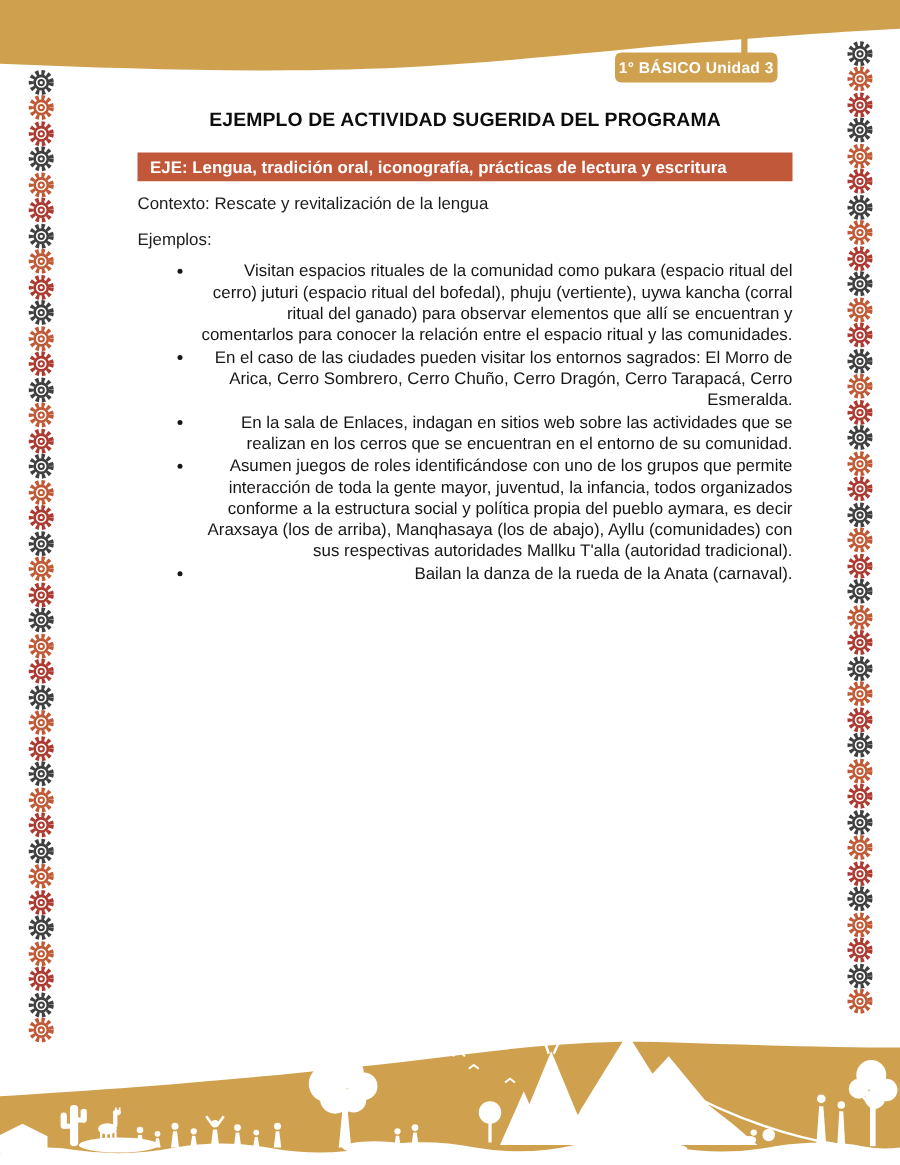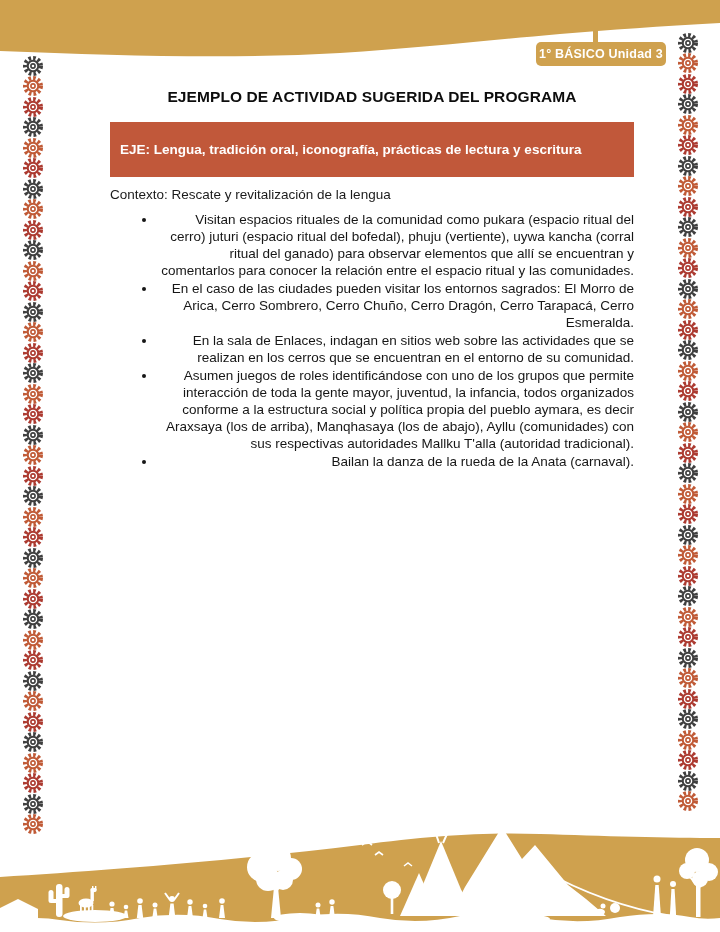--- a/index.html
+++ b/index.html
@@ -11,34 +11,34 @@
   .page{
     position:relative;width:720px;height:932px;margin:0 auto;
     background:#ffffff;overflow:hidden;
     font-family:"Liberation Sans", sans-serif;color:#1b1b1b;
   }
   
   .top-wave{position:absolute;top:0;left:0;width:720px;height:70px;display:block;}
   .gold-fill{fill:var(--gold);}
   
   .unit-badge{
-    position:absolute;left:536px;top:42px;width:130px;height:24px;
+    position:absolute;left:492px;top:42px;width:130px;height:24px;
     background:var(--gold);border-radius:5px;color:#fff;
     font-size:12.5px;font-weight:bold;display:flex;align-items:center;justify-content:center;
     letter-spacing:.2px;
   }
   
   .chain{position:absolute;display:flex;flex-direction:column;}
   .chain-left{left:22px;top:56px;}
   .chain-right{left:677px;top:33px;}
   .rosette{width:22px;height:22px;display:block;margin-top:-1.5px;}
   
   .content{position:absolute;left:110px;top:88px;width:524px;}
   .title{font-size:15.5px;font-weight:bold;text-align:center;margin:0 0 16px;color:#0d0d0d;letter-spacing:.1px;}
-  .eje-banner{background:var(--banner-red);color:#fff;font-weight:bold;font-size:13.5px;padding:20px 10px;margin:0 0 10px;}
+  .eje-banner{background:var(--banner-red);color:#fff;font-weight:bold;font-size:13.5px;padding:4px 10px;margin:0 0 10px;}
   .contexto{font-size:13.5px;margin:0;}
   .actividad{margin:47px 0 0;font-size:13.5px;}
   .actividad-label{color:var(--green);font-weight:bold;}
   .ejemplos-label{margin:14px 0 0;font-size:13.5px;}
   ul.ejemplos{margin:9px 0 0;padding:0 0 0 47px;list-style:disc;text-align:right;}
   ul.ejemplos li{font-size:13.5px;line-height:17px;margin:0 0 1px;color:#161616;}
   
   .footer-art{position:absolute;left:0;bottom:0;width:720px;height:145px;display:block;}
   .w{fill:#ffffff;}
   .ws{stroke:#ffffff;fill:none;}
@@ -437,20 +437,21 @@
         <circle cx="11" cy="11" r="8" fill="none" stroke="#C05A36" stroke-width="4" stroke-dasharray="2.6 2.1"></circle>
         <circle cx="11" cy="11" r="5.3" fill="none" stroke="#C05A36" stroke-width="2.1"></circle>
         <circle cx="11" cy="11" r="2.1" fill="none" stroke="#C05A36" stroke-width="1.6"></circle>
       </svg>
     </div>
 
   <div class="content">
     <h1 class="title">EJEMPLO DE ACTIVIDAD SUGERIDA DEL PROGRAMA</h1>
     <div class="eje-banner">EJE: Lengua, tradición oral, iconografía, prácticas de lectura y escritura</div>
     <p class="contexto">Contexto: Rescate y revitalización de la lengua</p>
+    <p class="ejemplos-label">Ejemplos:</p>
     <ul class="ejemplos">
 
     <li>Visitan espacios rituales de la comunidad como pukara (espacio ritual del cerro) juturi (espacio ritual del bofedal), phuju (vertiente), uywa kancha (corral ritual del ganado) para observar elementos que allí se encuentran y comentarlos para conocer la relación entre el espacio ritual y las comunidades.</li>
         <li>En el caso de las ciudades pueden visitar los entornos sagrados: El Morro de Arica, Cerro Sombrero, Cerro Chuño, Cerro Dragón, Cerro Tarapacá, Cerro Esmeralda.</li>
         <li>En la sala de Enlaces, indagan en sitios web sobre las actividades que se realizan en los cerros que se encuentran en el entorno de su comunidad.</li>
         <li>Asumen juegos de roles identificándose con uno de los grupos que permite interacción de toda la gente mayor, juventud, la infancia, todos organizados conforme a la estructura social y política propia del pueblo aymara, es decir Araxsaya (los de arriba), Manqhasaya (los de abajo), Ayllu (comunidades) con sus respectivas autoridades Mallku T'alla (autoridad tradicional).</li>
         <li>Bailan la danza de la rueda de la Anata (carnaval).</li>
       </ul>
   </div>
 

